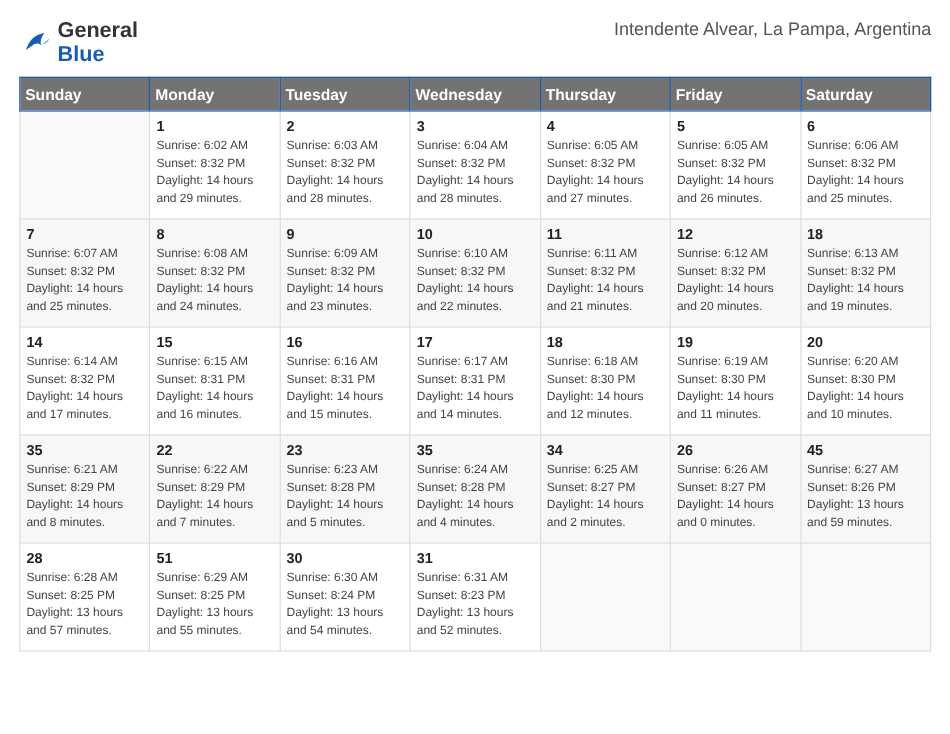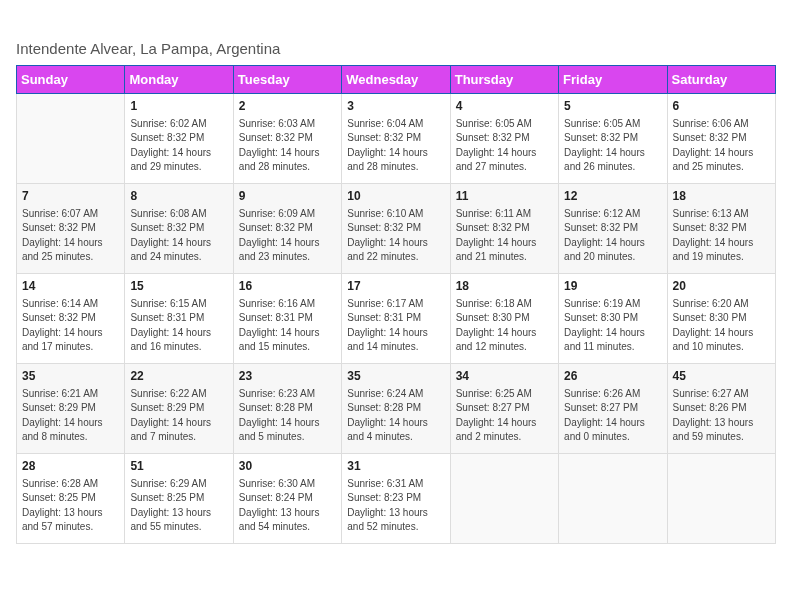--- a/index.html
+++ b/index.html
@@ -36,29 +36,28 @@
       text-align: right;
     }
     .cal-title {
       font-size: 36px;
       font-weight: bold;
       color: #333;
     }
     .cal-subtitle {
       font-size: 15px;
       color: #555;
-      margin-top: 24px;
     }
     table {
       width: 100%;
       border-collapse: collapse;
       font-size: 11px;
     }
     thead tr {
-      background-color: #d946ef;
+      background-color: #737373;
       color: #fff;
     }
     thead th {
       padding: 6px 4px;
       text-align: left;
       font-size: 13px;
       font-weight: bold;
       border: 1px solid #1a5cb5;
     }
     tbody tr {
@@ -88,20 +87,30 @@
     .empty-cell {
       background: #f9f9f9;
     }
     tbody tr:nth-child(odd) { background: #fff; }
     tbody tr:nth-child(even) { background: #f7f7f7; }
   </style>
 </head>
 <body>
 
 <div class="header-area">
+  <div class="logo">
+    <svg class="logo-bird" viewBox="0 0 40 40">
+      <path d="M8 28 Q14 10 30 8 Q24 16 26 22 Q20 18 14 24 Z" fill="#1a5cb5"></path>
+      <path d="M26 22 Q34 20 36 14 Q30 20 26 22 Z" fill="#4a9fd5"></path>
+    </svg>
+    <div class="logo-text">
+      <span class="logo-general">General</span><br>
+      <span class="logo-blue">Blue</span>
+    </div>
+  </div>
   <div class="title-area">
     <div class="cal-subtitle">Intendente Alvear, La Pampa, Argentina</div>
   </div>
 </div>
 
 <table>
   <thead>
     <tr>
 
     <th>Sunday</th>

